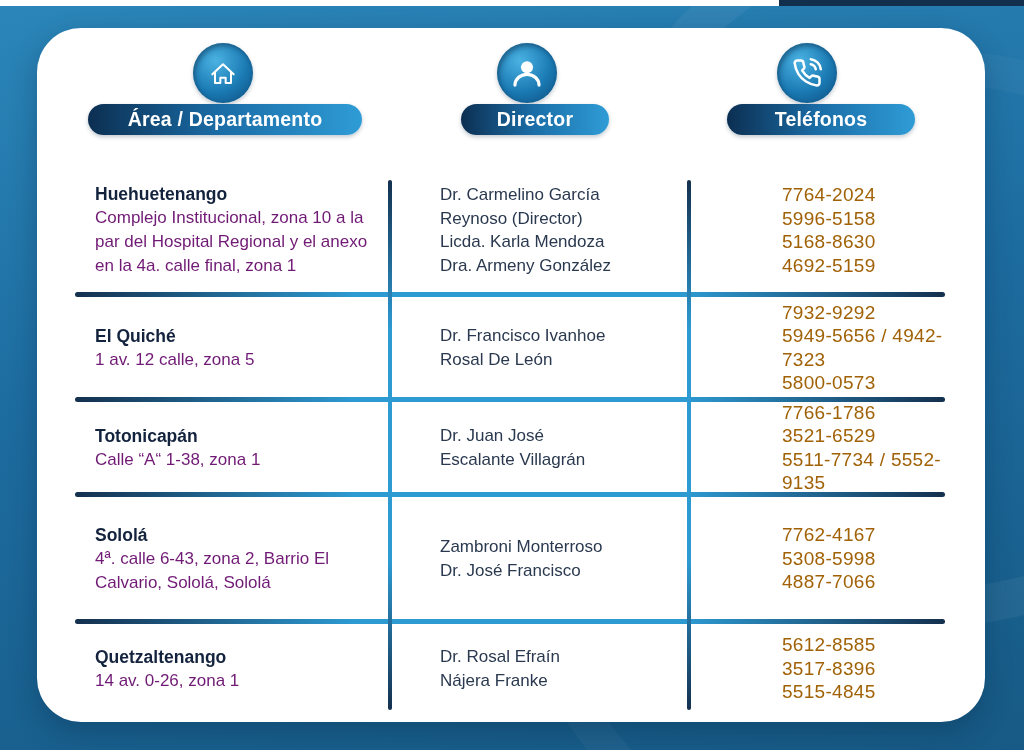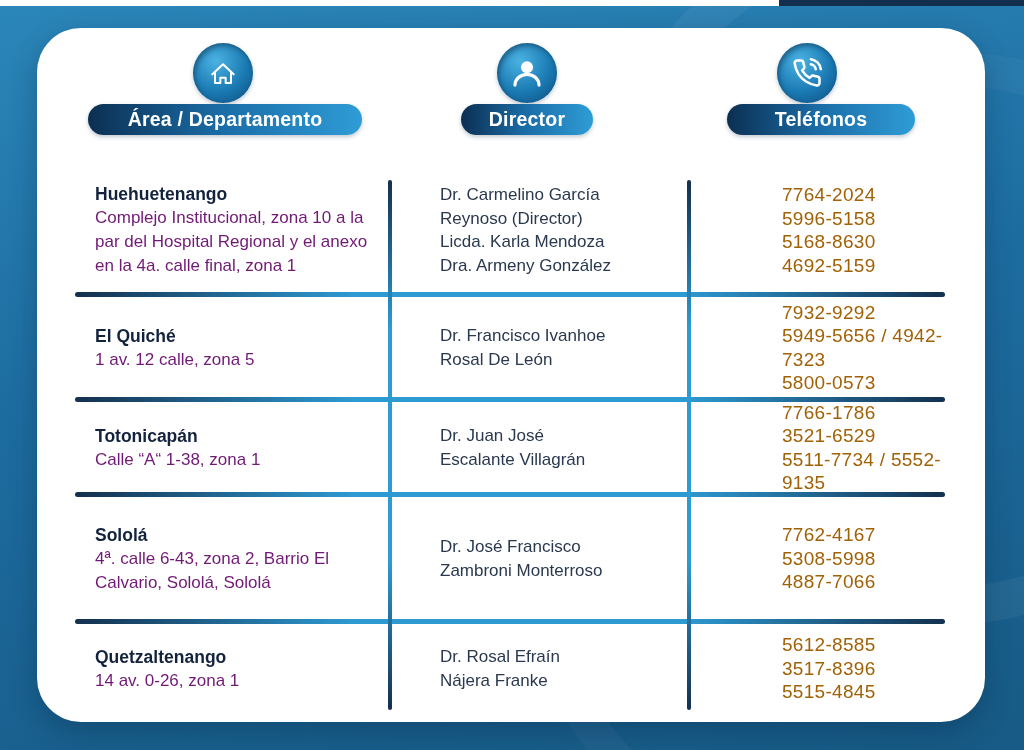--- a/index.html
+++ b/index.html
@@ -89,21 +89,21 @@
   </div>
   <div class="icon-circle" style="left:740px;top:15px;">
     <svg width="30" height="30" viewBox="0 0 24 24" fill="none" stroke="#ffffff" stroke-width="2" stroke-linecap="round" stroke-linejoin="round">
       <path d="M22 16.92v3a2 2 0 0 1-2.18 2 19.79 19.79 0 0 1-8.63-3.07 19.5 19.5 0 0 1-6-6 19.79 19.79 0 0 1-3.07-8.67A2 2 0 0 1 4.11 2h3a2 2 0 0 1 2 1.72 12.84 12.84 0 0 0 .7 2.81 2 2 0 0 1-.45 2.11L8.09 9.91a16 16 0 0 0 6 6l1.27-1.27a2 2 0 0 1 2.11-.45 12.84 12.84 0 0 0 2.81.7A2 2 0 0 1 22 16.92z"></path>
       <path d="M15.05 5A5 5 0 0 1 19 8.95"></path>
       <path d="M15.05 1A9 9 0 0 1 23 8.94"></path>
     </svg>
   </div>
 
   <div class="pill" style="left:51px;width:274px;">Área / Departamento</div>
-  <div class="pill" style="left:424px;width:132px;">Director</div>
+  <div class="pill" style="left:424px;width:148px;">Director</div>
   <div class="pill" style="left:690px;width:188px;">Teléfonos</div>
 
   <div class="tbody">
 
     <div class="trow">
       <div class="cell c-area">
         <div class="dept-name">Huehuetenango</div>
         <div class="dept-address">Complejo Institucional, zona 10 a la par del Hospital Regional y el anexo en la 4a. calle final, zona 1</div>
       </div>
       <div class="cell c-dir">
@@ -151,22 +151,22 @@
         <div class="tel-line">5511-7734 / 5552-9135</div>
       </div>
     </div>
 
     <div class="trow">
       <div class="cell c-area">
         <div class="dept-name">Sololá</div>
         <div class="dept-address">4ª. calle 6-43, zona 2, Barrio El Calvario, Sololá, Sololá</div>
       </div>
       <div class="cell c-dir">
+        <div class="dir-line">Zambroni Monterroso</div>
         <div class="dir-line">Dr. José Francisco</div>
-        <div class="dir-line">Zambroni Monterroso</div>
       </div>
       <div class="cell c-tel">
         <div class="tel-line">7762-4167</div>
         <div class="tel-line">5308-5998</div>
         <div class="tel-line">4887-7066</div>
       </div>
     </div>
 
     <div class="trow">
       <div class="cell c-area">

